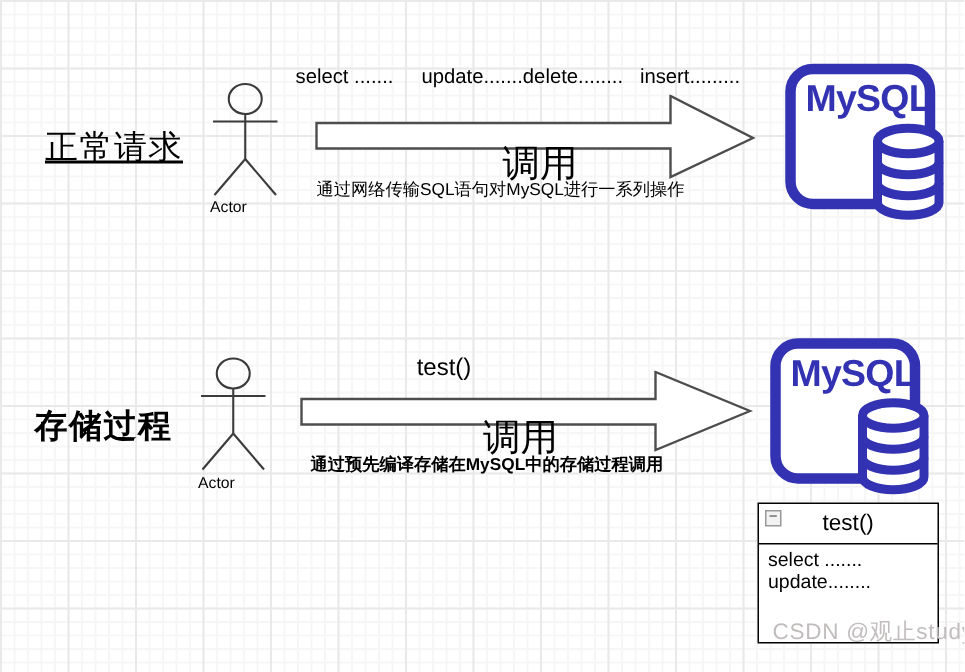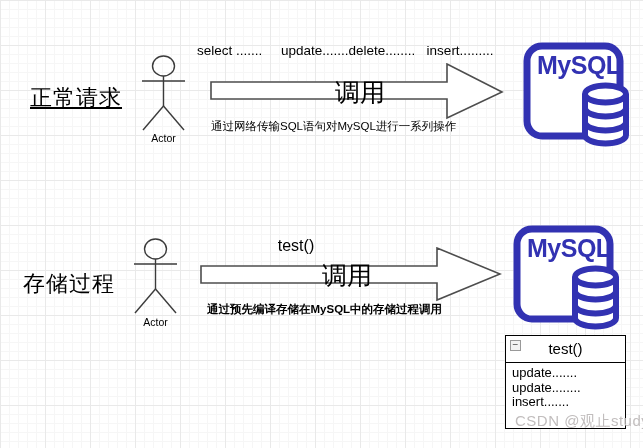--- a/index.html
+++ b/index.html
@@ -9,23 +9,23 @@
     background-color:#ffffff;
     background-image:
       linear-gradient(to right, #e9e9e9 1px, transparent 1px),
       linear-gradient(to bottom, #e9e9e9 1px, transparent 1px),
       linear-gradient(to right, #f6f6f6 1px, transparent 1px),
       linear-gradient(to bottom, #f6f6f6 1px, transparent 1px);
     background-size:45px 45px, 45px 45px, 9px 9px, 9px 9px;
   }
   .abs{position:absolute;}
   .row-label{font-size:22px; letter-spacing:1px; white-space:nowrap;}
-  .actor-name{font-size:10.5px; text-align:center; width:47px;}
+  .actor-name{font-size:10.5px; width:47px;}
   .msg-text{font-size:13.5px; white-space:pre;}
-  .call-label{font-size:25px; width:120px; text-align:center; white-space:nowrap; z-index:3;}
+  .call-label{font-size:25px; width:120px; text-align:center; white-space:nowrap; z-index:3;margin-top:16px;}
   .caption{font-size:11.5px; white-space:nowrap;}
   .arrow-shape{fill:#ffffff; stroke:var(--line-gray,#4d4d4d); stroke-width:1.6;}
   .actor-stroke{stroke:#3b3b3b; stroke-width:1.4; fill:none;}
   .mysql-border{fill:#ffffff; stroke:var(--mysql-blue,#3232b2); stroke-width:7;}
   .mysql-word{fill:var(--mysql-blue,#3232b2); font-family:"Liberation Sans",sans-serif;
               font-size:25px; font-weight:bold; letter-spacing:-0.5px;}
   .cyl-fill{fill:#ffffff; stroke:var(--mysql-blue,#3232b2); stroke-width:6;}
   .cyl-line{fill:none; stroke:var(--mysql-blue,#3232b2); stroke-width:6;}
   .proc-box{left:505px; top:335px; width:121px; height:94px; border:1px solid #000;
             background:#fff; box-sizing:border-box; z-index:2;}
@@ -67,21 +67,21 @@
     <rect class="mysql-border" x="9" y="10" width="93" height="90" rx="15"></rect>
     <text class="mysql-word" x="19" y="38">MySQL</text>
     <g transform="translate(64,46)">
       <path class="cyl-fill" d="M3,12 V53 a20.5,8.5 0 0 0 41,0 V12"></path>
       <ellipse class="cyl-fill" cx="23.5" cy="12" rx="20.5" ry="8.5"></ellipse>
       <path class="cyl-line" d="M3,26 a20.5,8.5 0 0 0 41,0"></path>
       <path class="cyl-line" d="M3,40 a20.5,8.5 0 0 0 41,0"></path>
     </g>
   </svg>
 
-  <div class="abs row-label" style="left:23px; top:269px;">存储过程</div>
+  <div class="abs row-label" style="left:23px; top:269px;font-weight:bold;">存储过程</div>
 
   <svg class="abs" style="left:132px; top:238px;" width="47" height="78">
     <ellipse class="actor-stroke" cx="23.5" cy="11" rx="11" ry="10"></ellipse>
     <line class="actor-stroke" x1="23.5" y1="21" x2="23.5" y2="51"></line>
     <line class="actor-stroke" x1="2" y1="26" x2="45" y2="26"></line>
     <line class="actor-stroke" x1="23.5" y1="51" x2="3" y2="75"></line>
     <line class="actor-stroke" x1="23.5" y1="51" x2="44" y2="75"></line>
   </svg>
   <div class="abs actor-name" style="left:132px; top:316px;">Actor</div>
 
@@ -104,21 +104,20 @@
       <path class="cyl-line" d="M3,40 a20.5,8.5 0 0 0 41,0"></path>
     </g>
   </svg>
 
   <div class="abs proc-box">
     <div class="proc-header">
       <div class="collapse-box">−</div>
       <div class="proc-title">test()</div>
     </div>
     <div class="proc-list">
-      <div>update.......</div>
+      <div>select .......</div>
       <div>update........</div>
-      <div>insert.......</div>
     </div>
   </div>
 
   <div class="abs watermark">CSDN @观止study</div>
 
 </div>
 
 </body></html>

